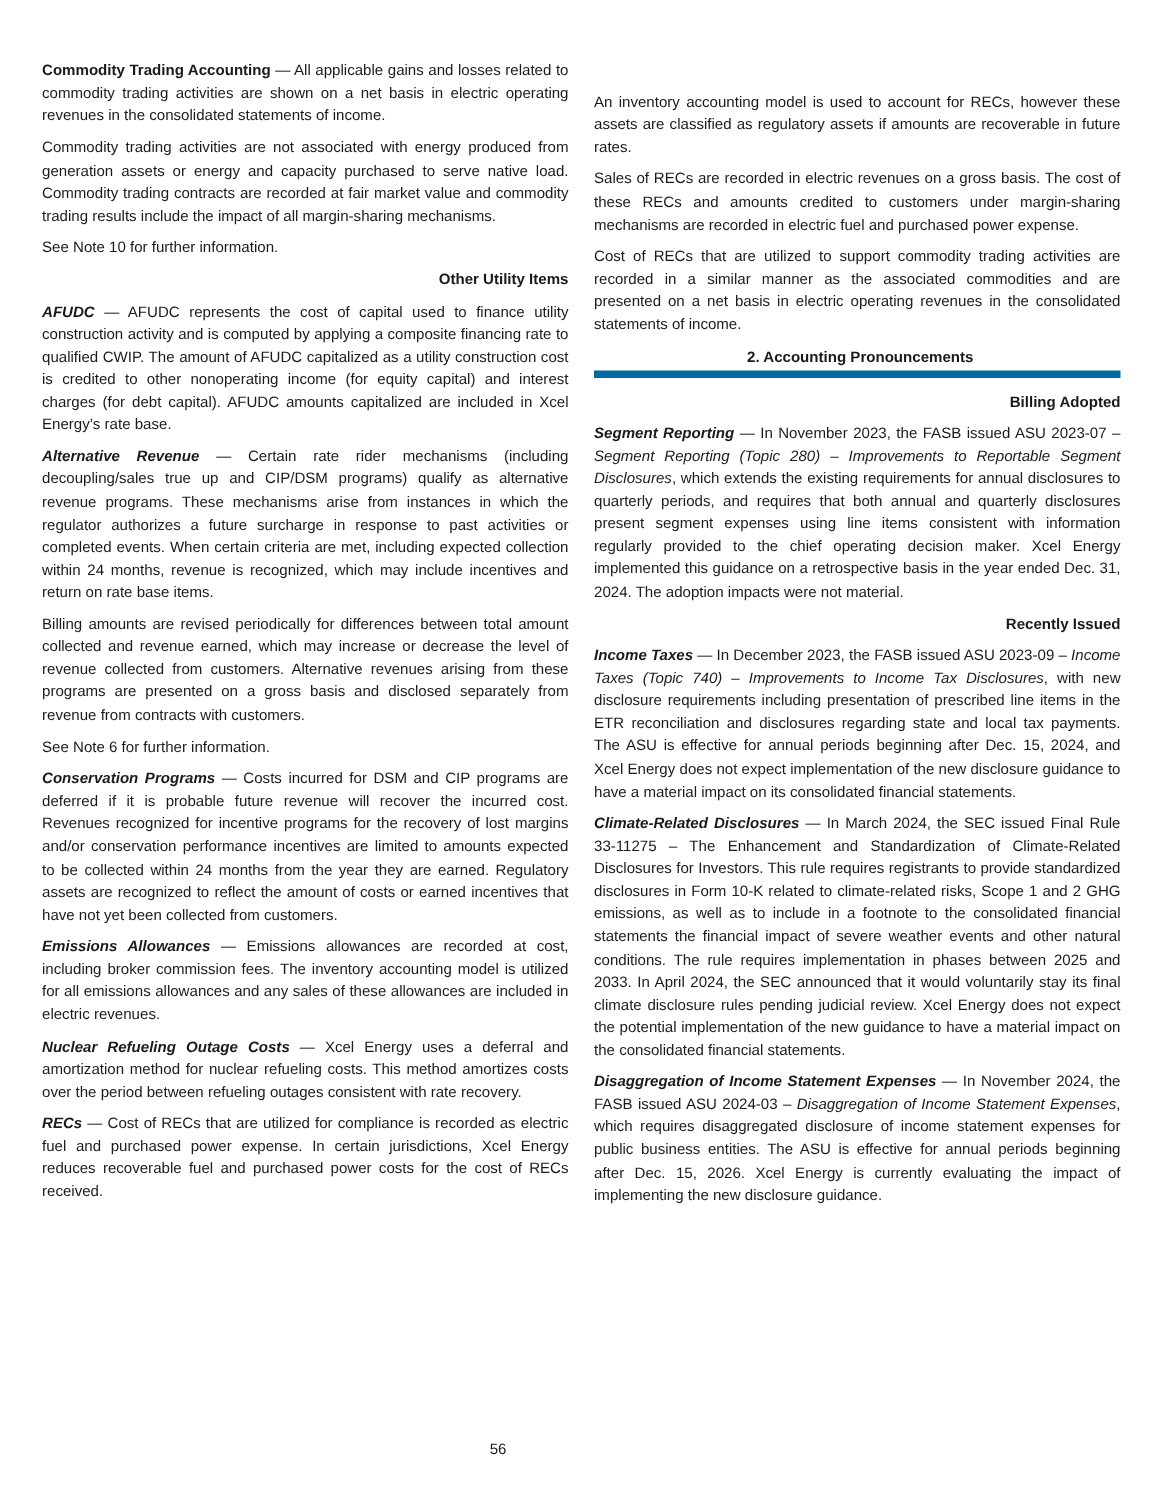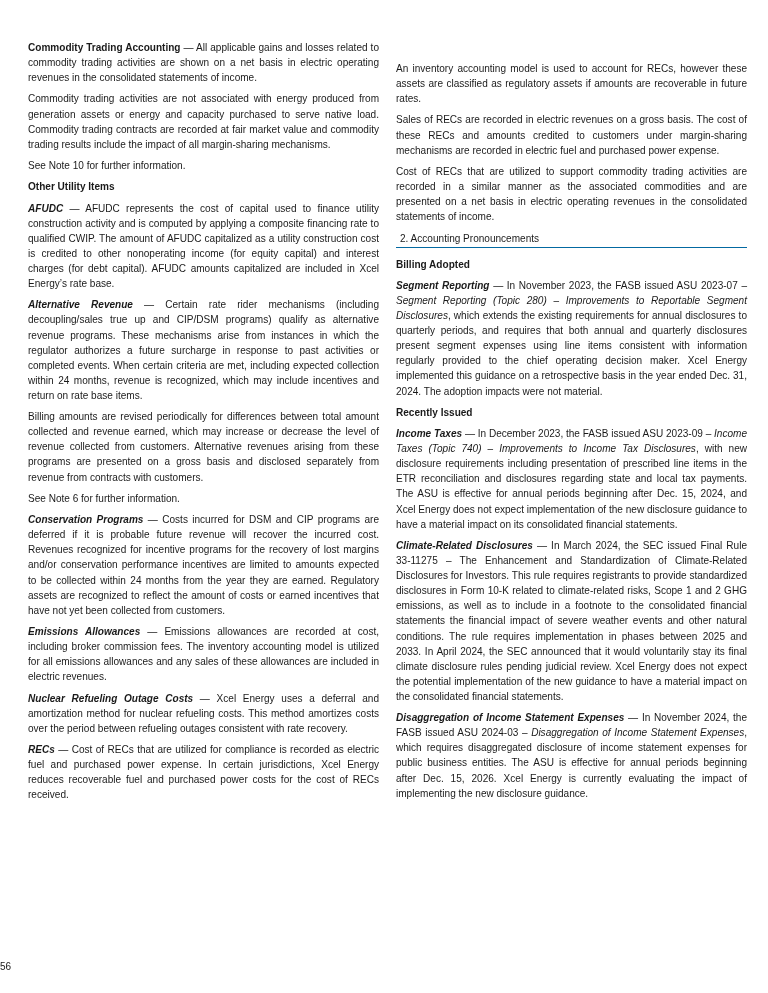--- a/index.html
+++ b/index.html
@@ -11,29 +11,29 @@
   .col {
     position: absolute; top: 40px; width: 351px;
     font-size: 10.05px; line-height: 15.1px;
     text-align: justify;
   }
   .col-left { left: 28px; }
   .col-right { left: 396px; margin-top: 21px; }
   p { margin: 0 0 6.2px 0; }
   .lead { font-weight: bold; font-style: italic; }
   .lead-plain { font-weight: bold; font-style: normal; }
-  .subhead { font-weight: bold; margin: 0 0 6.2px 0; text-align: left; }
+  .subhead { font-weight: bold; margin: 0 0 6.2px 0; text-align: right; }
   em { font-style: italic; }
   .section-head {
-    font-weight: normal; margin: 2px 0 9px 0; padding: 0 0 1px 4px;
-    border-bottom: 1px solid #0369a1; text-align: left;
+    font-weight: bold; margin: 2px 0 9px 0; padding: 0 0 1px 4px;
+    border-bottom: 5px solid #0369a1; text-align: center;
   }
   .page-num {
     position: absolute; top: 961px; left: 0; width: 664px;
-    font-size: 10px; color: #1a1a1a;
+    text-align: center; font-size: 10px; color: #1a1a1a;
   }
 </style>
 </head>
 <body>
 
 <div class="col col-left">
   <p><span class="lead-plain">Commodity Trading Accounting</span><span> — All applicable gains and losses related to commodity trading activities are shown on a net basis in electric operating revenues in the consolidated statements of income.</span></p>
   <p>Commodity trading activities are not associated with energy produced from generation assets or energy and capacity purchased to serve native load. Commodity trading contracts are recorded at fair market value and commodity trading results include the impact of all margin-sharing mechanisms.</p>
   <p>See Note 10 for further information.</p>
   <div class="subhead">Other Utility Items</div>

